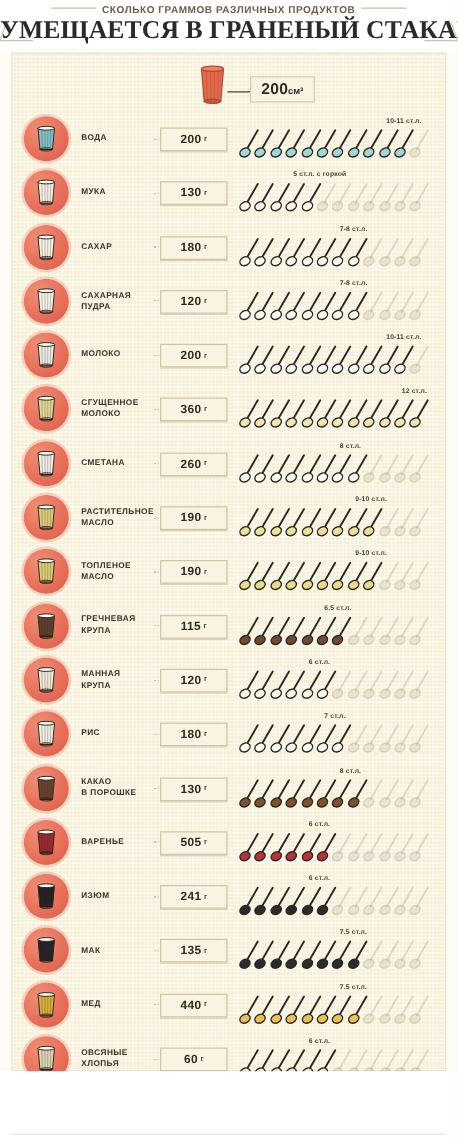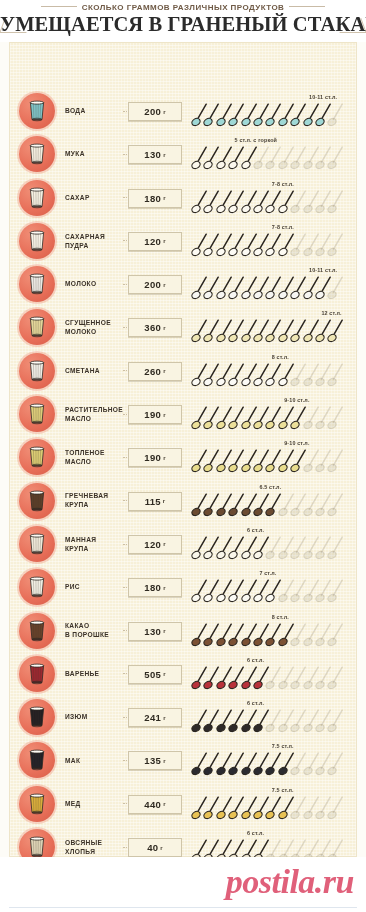--- a/index.html
+++ b/index.html
@@ -104,20 +104,39 @@
     <div class="ribbon-l"></div>
     <div class="ribbon-r"></div>
     <div class="kicker">
       <span class="rule"></span><span>СКОЛЬКО ГРАММОВ РАЗЛИЧНЫХ ПРОДУКТОВ</span><span class="rule"></span>
     </div>
     <div class="headline">УМЕЩАЕТСЯ В ГРАНЕНЫЙ СТАКАН</div>
   </div>
 
   <div class="panel">
 
+    <div class="legend">
+      <div class="legend-glass">
+        <svg width="24" height="32" viewBox="0 0 24 32">
+          <path d="M3.2 3 L20.8 3 L18.6 29.2 L5.4 29.2 Z" fill="#e06a4c" stroke="#b44a31" stroke-width="1"></path>
+          <g stroke="#c2553a" stroke-width=".7" opacity=".85">
+            <line x1="7" y1="4" x2="7.9" y2="28.6"></line>
+              <line x1="10.4" y1="4" x2="10.7" y2="28.6"></line>
+            <line x1="13.6" y1="4" x2="13.3" y2="28.6"></line>
+              <line x1="17" y1="4" x2="16.1" y2="28.6"></line>
+          </g>
+          <ellipse cx="12" cy="3" rx="8.8" ry="2.1" fill="#f0825e" stroke="#b44a31" stroke-width=".9"></ellipse>
+          <ellipse cx="12" cy="29.1" rx="6.6" ry="1.8" fill="#c9543a" stroke="#a8432c" stroke-width=".8"></ellipse>
+        </svg>
+      </div>
+      <div class="legend-line"></div>
+      <div class="legend-box">
+        <span>200</span><span class="unit">см³</span>
+      </div>
+    </div>
 
     <div class="rows" id="rows">
         <div class="row">
           <div class="icon-wrap">
             <div class="icon-circle"></div>
             <div class="glass"><svg width="18" height="22" viewBox="0 0 18 22">
                 <path d="M2.4 2.6 L15.6 2.6 L14 19.6 L4 19.6 Z" fill="#7fc3c6" stroke="#2f2a24" stroke-width=".8"></path>
                 <g stroke="rgba(60,50,40,.45)" stroke-width=".55">
                   <line x1="5.4" y1="3.2" x2="5.9" y2="19.2"></line>
                   <line x1="7.9" y1="3.2" x2="8.1" y2="19.2"></line>
@@ -1443,21 +1462,21 @@
                 <ellipse cx="9" cy="2.6" rx="6.7" ry="1.5" fill="#fdfbf4" stroke="#2f2a24" stroke-width=".8"></ellipse>
                 <ellipse cx="9" cy="19.5" rx="5" ry="1.3" fill="rgba(0,0,0,.18)" stroke="#2f2a24" stroke-width=".7"></ellipse>
               </svg></div>
           </div>
           <div class="label">
             <span>ОВСЯНЫЕ</span>
             <span>ХЛОПЬЯ</span>
           </div>
           <div class="leader"></div>
           <div class="gram">
-            <span class="num">40</span>
+            <span class="num">60</span>
             <span class="unit">г</span>
           </div>
           <div class="spoons">
             <div class="spoon-note" style="left:56px">6 ст.л.</div>
             <div class="spoon-strip">
               <span class="spoon" style="left:0px"><svg width="17" height="26" viewBox="0 0 17 26">
                   <line x1="15.2" y1="2.2" x2="6.4" y2="17.4" stroke="#2b2620" stroke-width="1.5" stroke-linecap="round"></line>
                   <ellipse cx="5.0" cy="20.0" rx="4.3" ry="3.3" transform="rotate(-30 5.0 20.0)" fill="#ebe3cd" stroke="#2b2620" stroke-width="1.1"></ellipse>
                 </svg></span>
               <span class="spoon" style="left:12.4px"><svg width="17" height="26" viewBox="0 0 17 26">
@@ -1582,16 +1601,15 @@
                   <line x1="15.2" y1="2.2" x2="6.4" y2="17.4" stroke="rgba(150,140,115,.28)" stroke-width="1.5" stroke-linecap="round"></line>
                   <ellipse cx="5.0" cy="20.0" rx="4.3" ry="3.3" transform="rotate(-30 5.0 20.0)" fill="rgba(150,140,115,.16)" stroke="rgba(150,140,115,.28)" stroke-width="1.1"></ellipse>
                 </svg></span>
             </div>
           </div>
         </div>
       </div>
   </div>
 
   <div class="footer">
-    <div class="watermark">postila.ru</div>
     <div class="footline"></div>
   </div>
 </div>
 
 </body></html>

